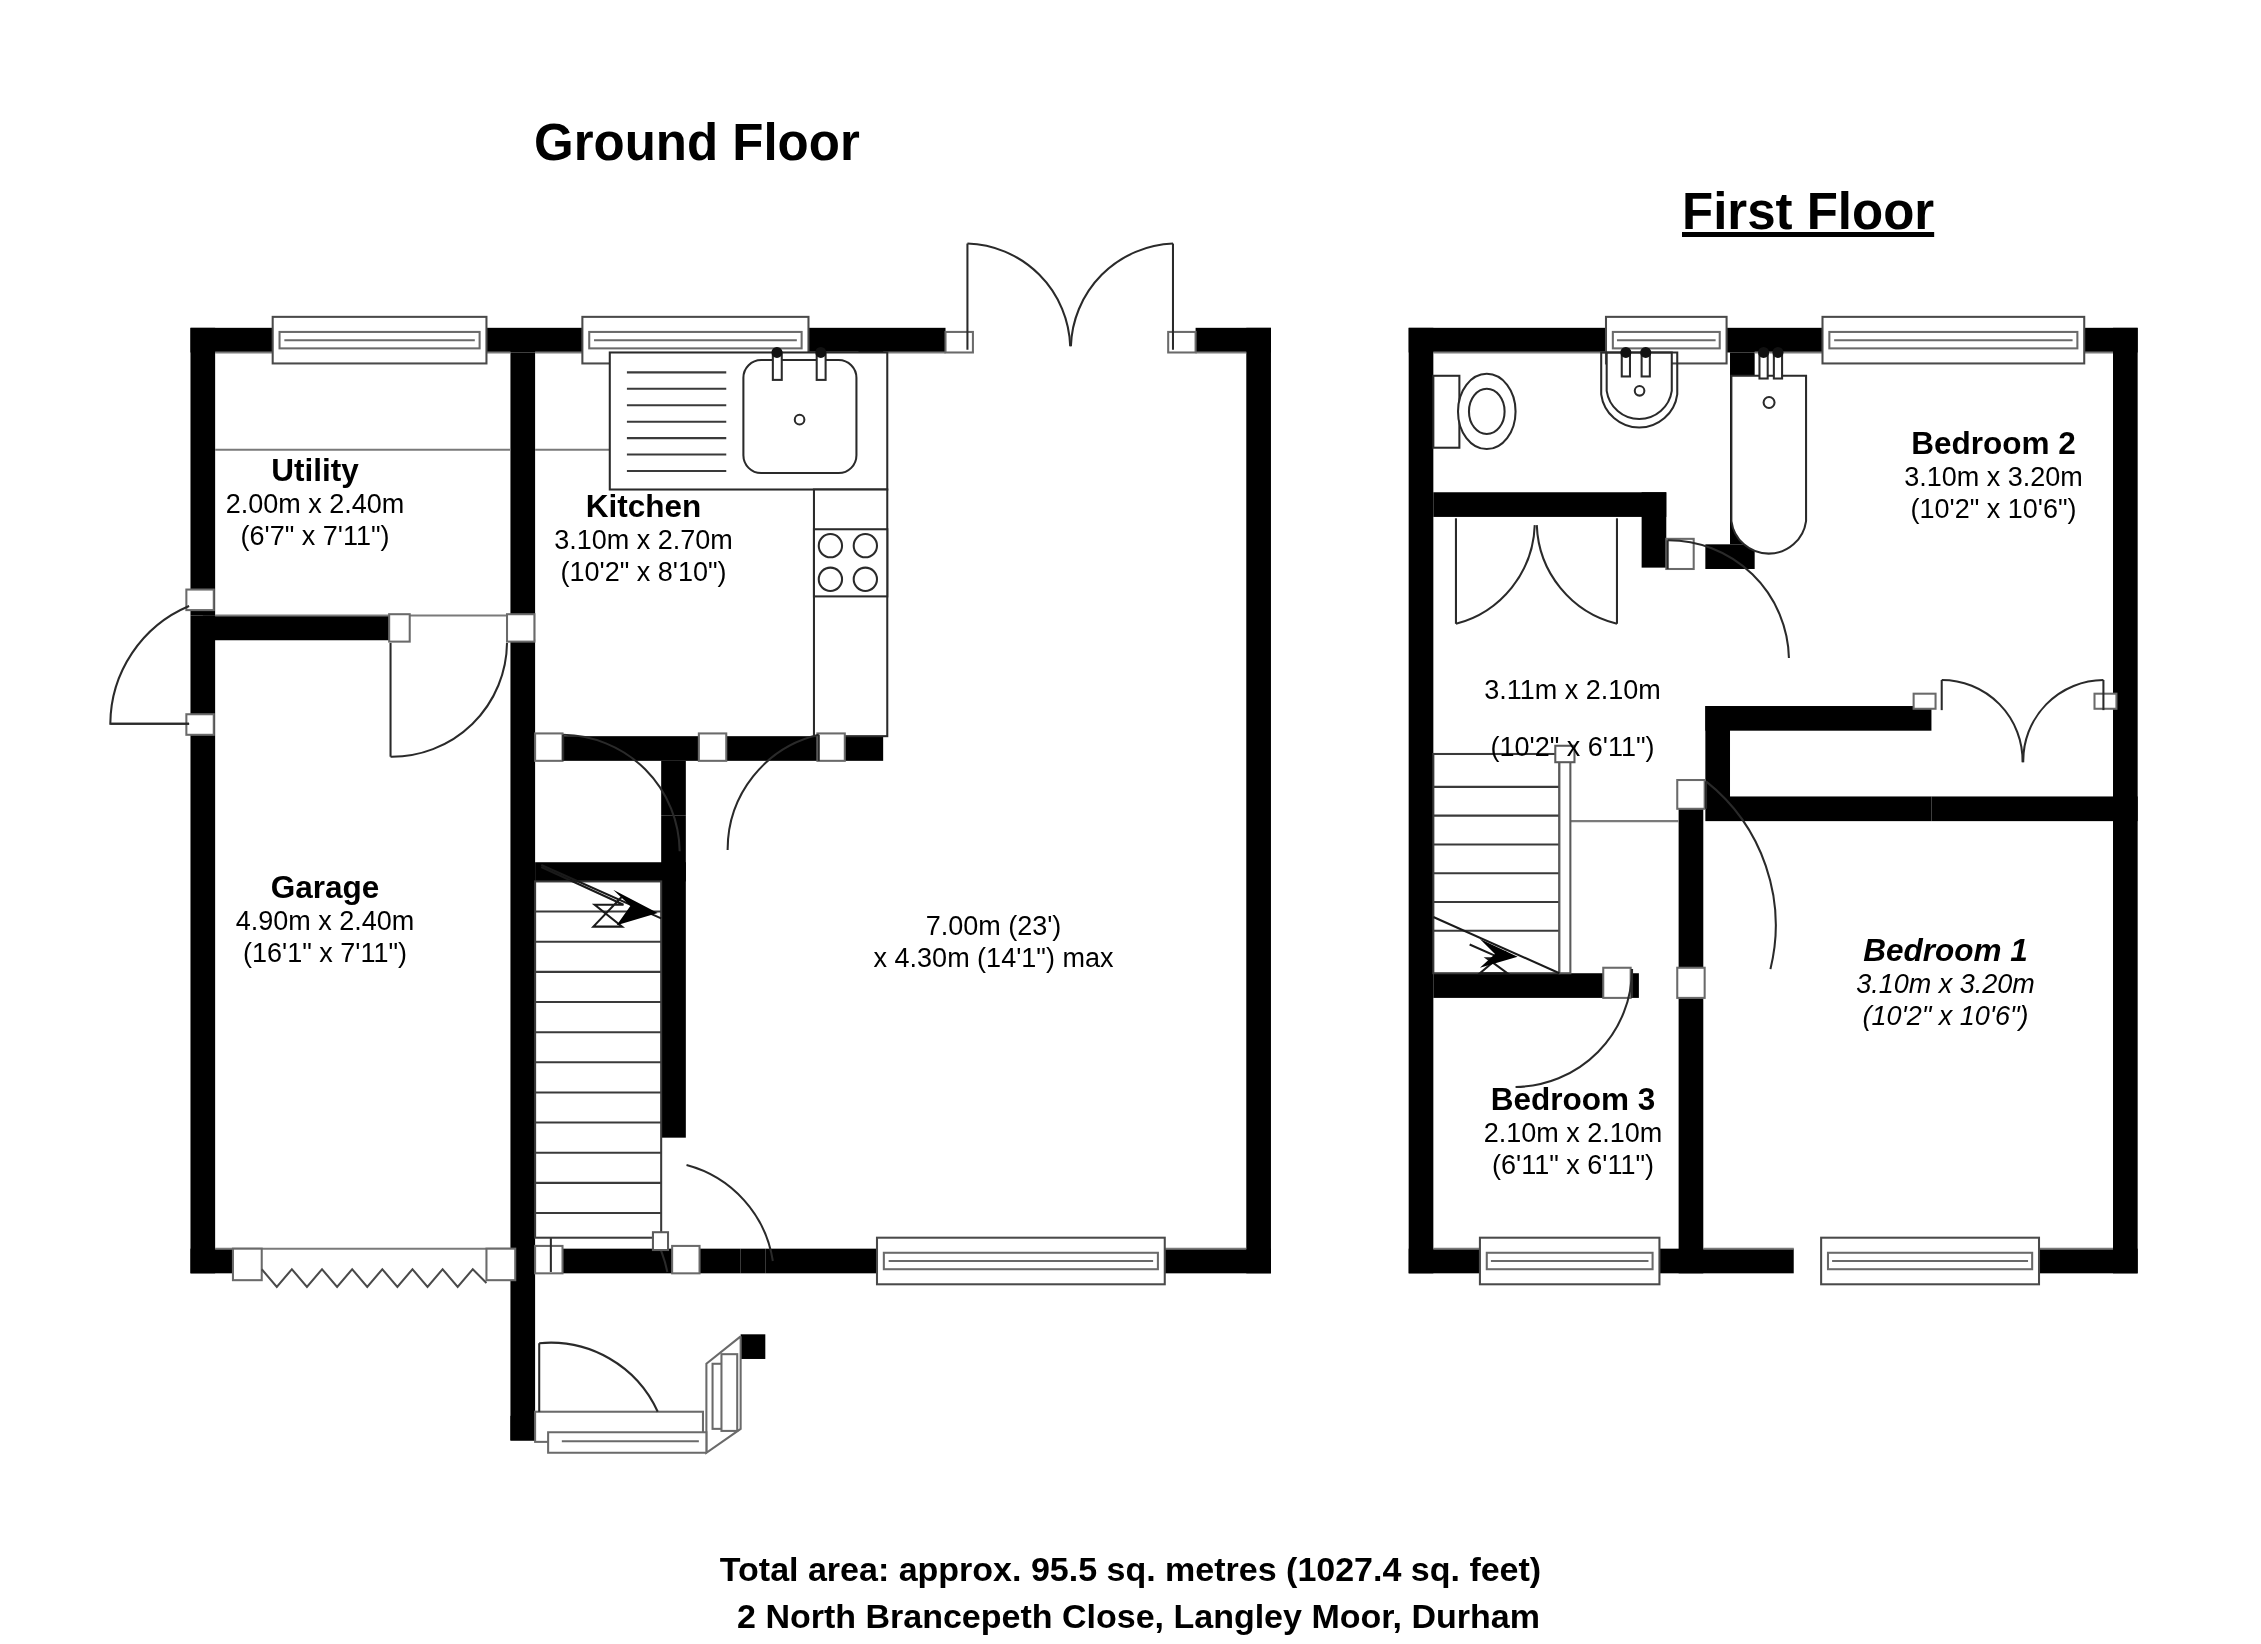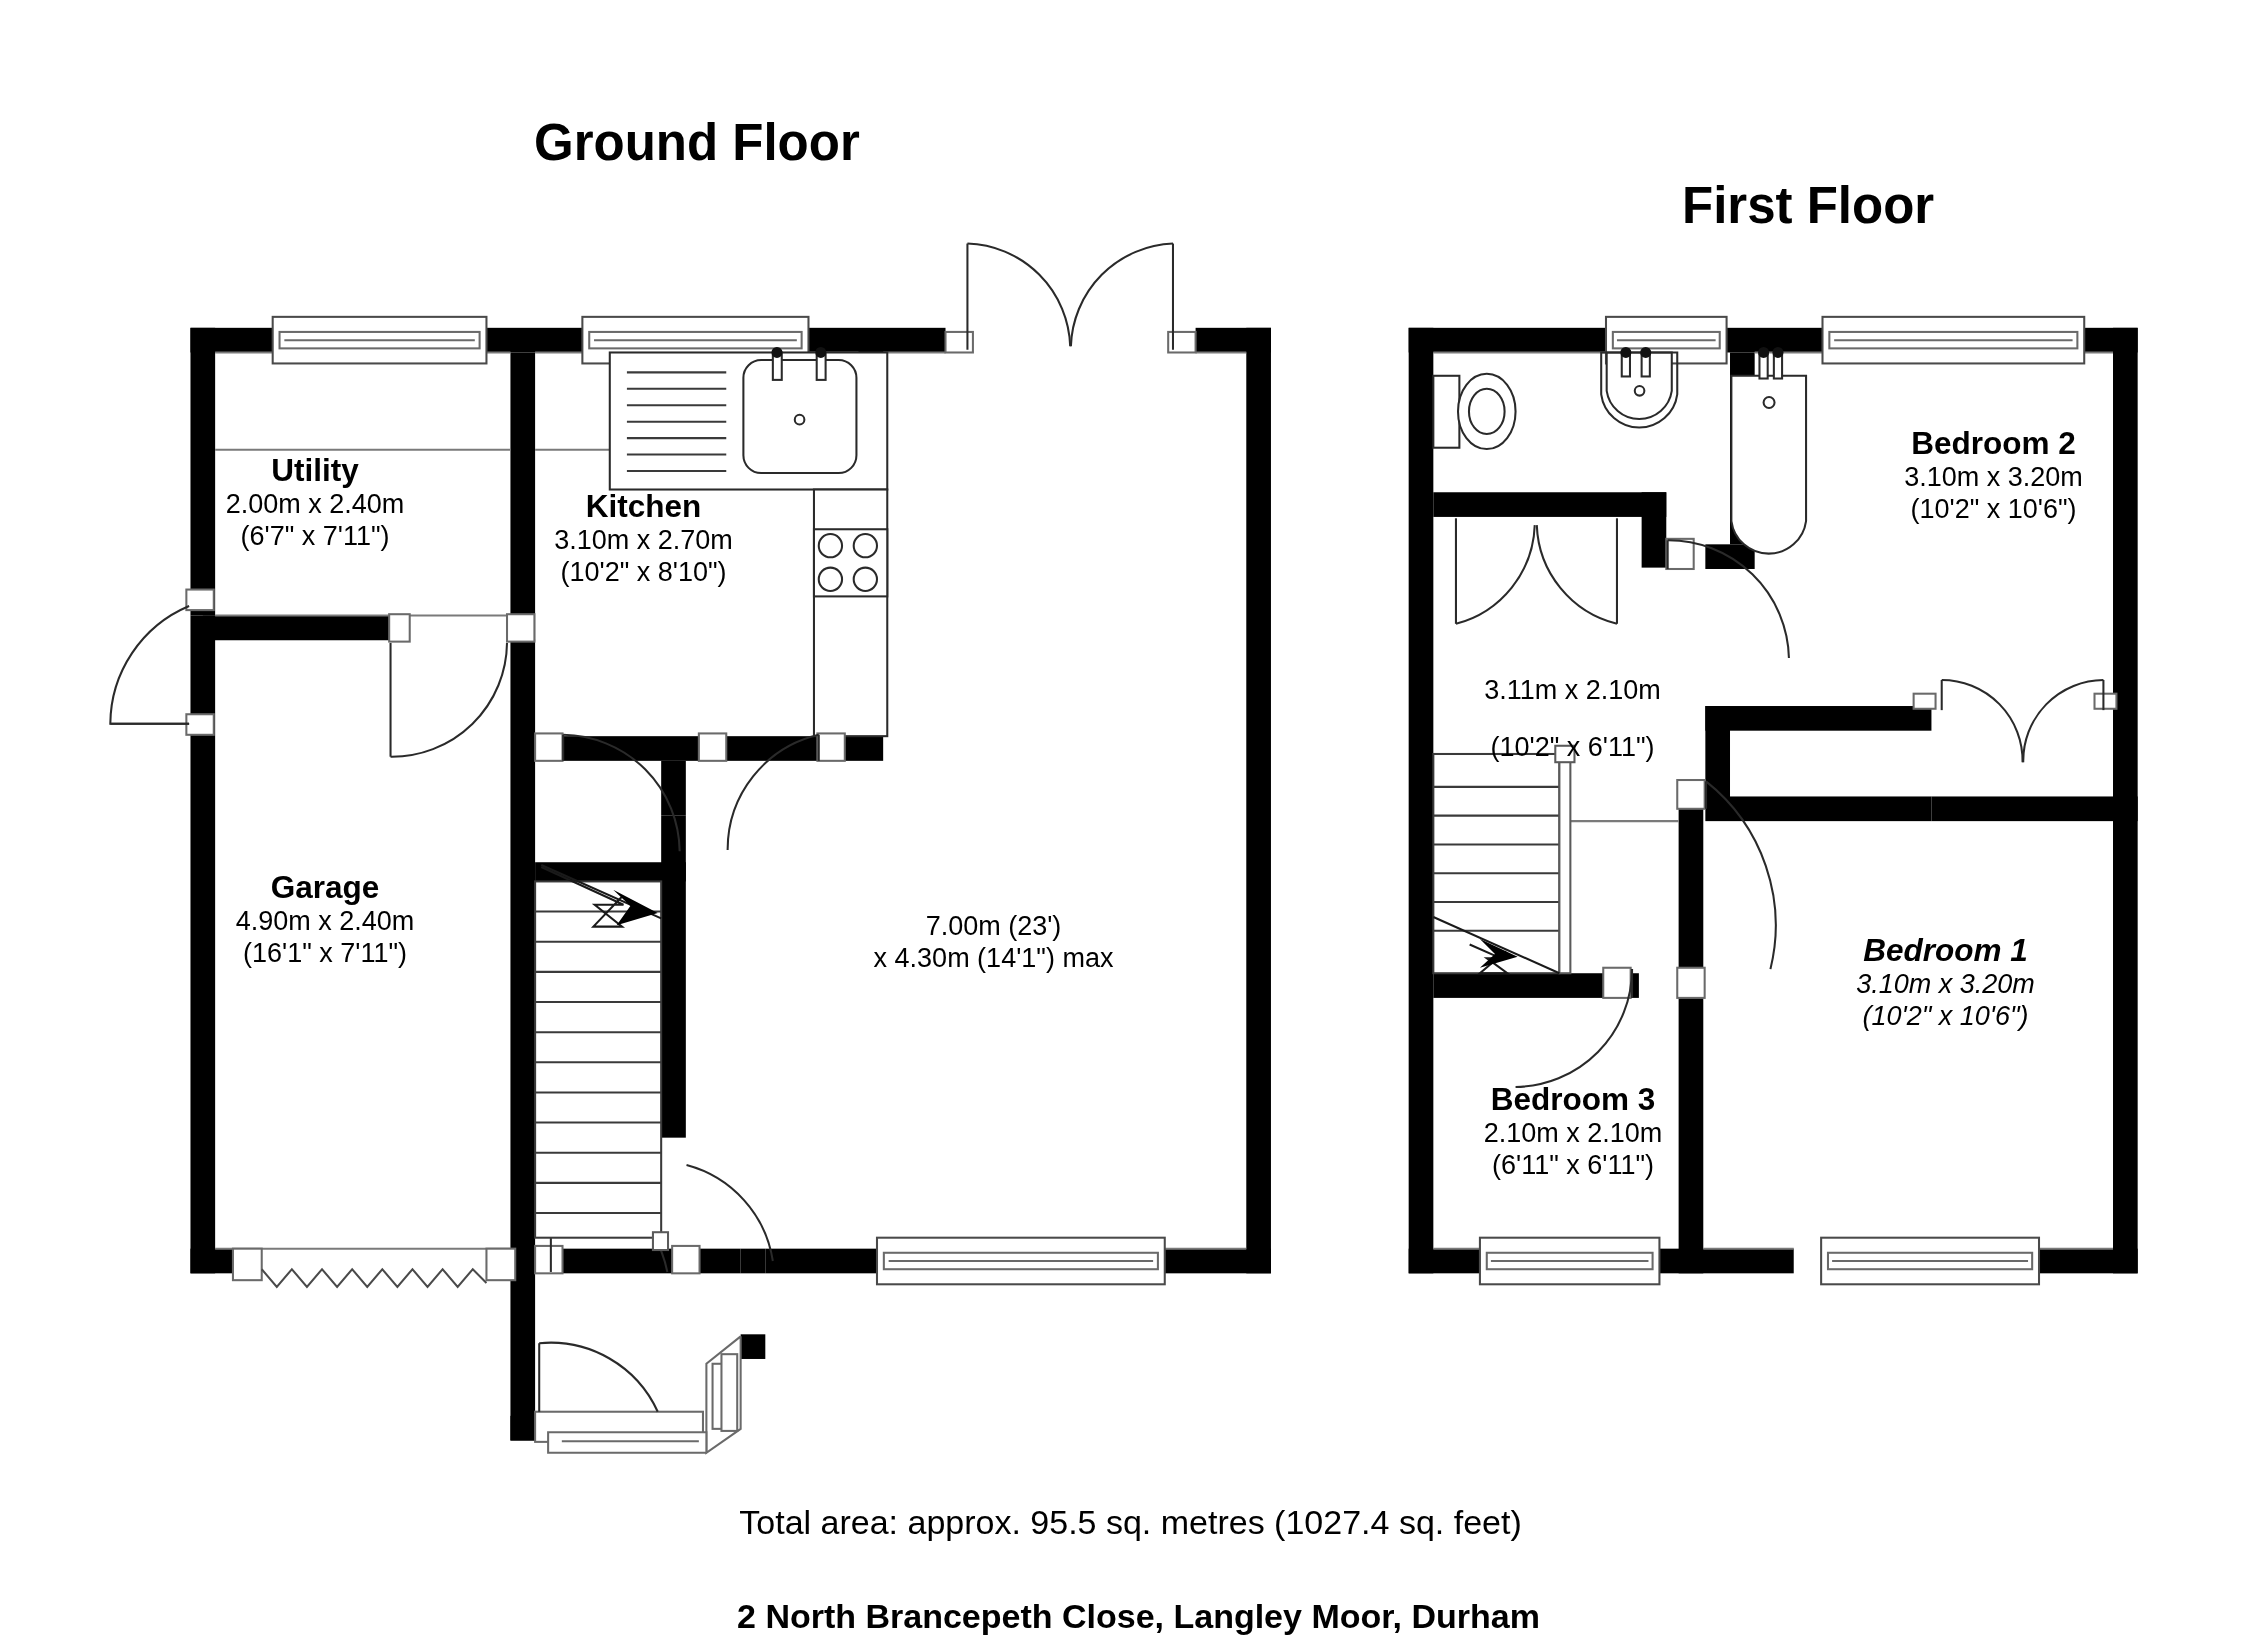--- a/index.html
+++ b/index.html
@@ -21,21 +21,21 @@
     height: 1645px;
   }
   .floor-title {
     position: absolute;
     font-weight: bold;
     font-size: 51px;
     color: #000;
     white-space: nowrap;
   }
   #title-ground { left: 534px; top: 113px; }
-  #title-first  { left: 1682px; top: 176px; }
+  #title-first  { left: 1682px; top: 182px; text-decoration: underline; }
 
   .room-label {
     position: absolute;
     text-align: center;
     color: #000;
     white-space: nowrap;
     line-height: 1.18;
   }
   .room-label .rl-name {
     display: block;
@@ -59,21 +59,21 @@
   #lbl-bed3      { left: 1429px; top: 1081px; width: 288px; }
 
   .footer-line {
     position: absolute;
     text-align: center;
     width: 2261px;
     left: 0;
     color: #000;
     white-space: nowrap;
   }
-  #footer-area  { top: 1503px; font-size: 34px; font-weight: normal; }
+  #footer-area  { top: 1550px; font-size: 34px; font-weight: bold; }
   #footer-addr  { top: 1597px; font-size: 34px; font-weight: bold; padding-left: 8px; }
 </style>
 </head>
 <body>
 
 <svg id="canvas" viewBox="0 0 3300 2400" xmlns="http://www.w3.org/2000/svg">
 
   <rect x="0" y="0" width="3300" height="2400" fill="#ffffff"></rect>
 
   <g>

